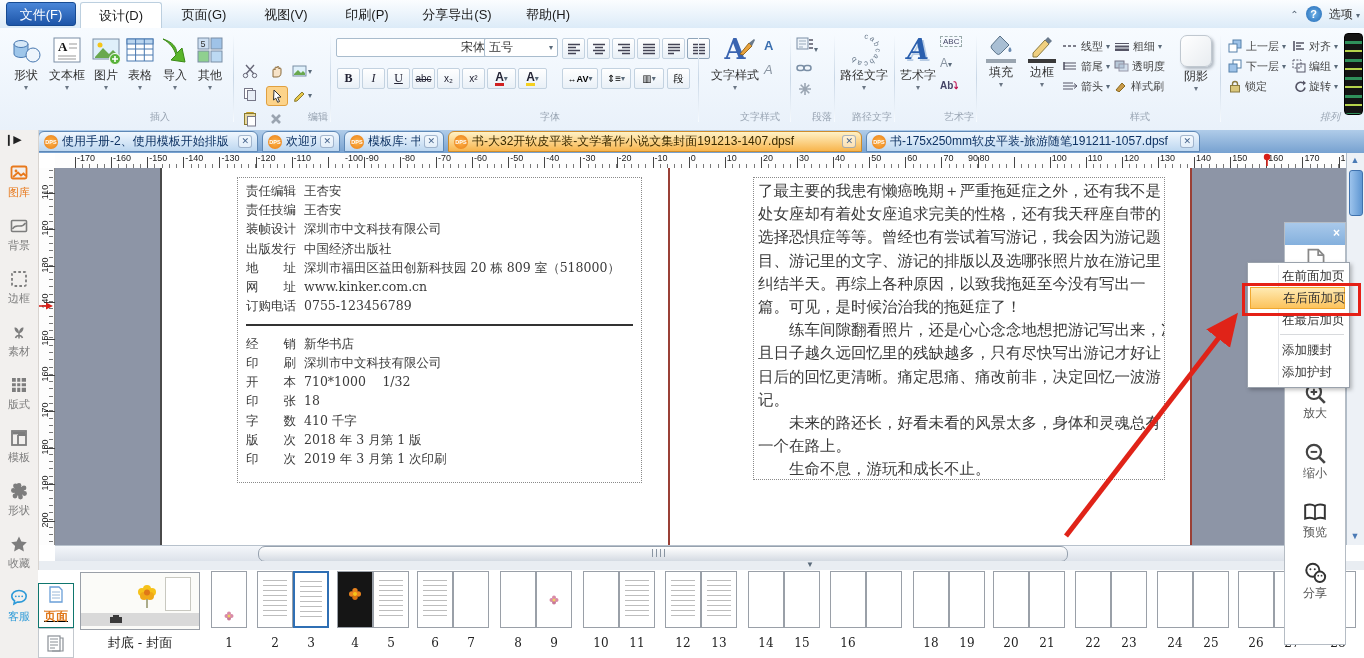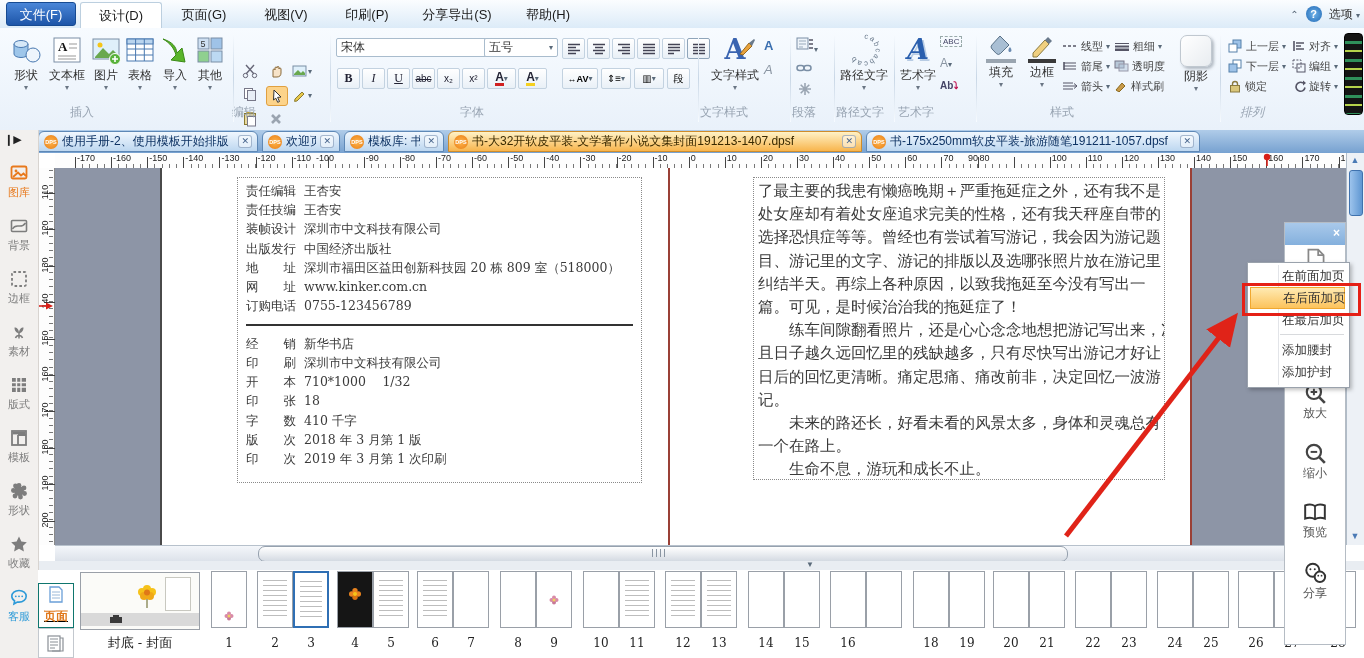--- a/index.html
+++ b/index.html
@@ -12,21 +12,21 @@
     color:#fff;font-size:13px;text-align:center;line-height:24px;border:1px solid #164a92;border-radius:3px;box-sizing:border-box;}
   .menu-tab{top:2px;height:25px;line-height:25px;font-size:13px;color:#1a1a1a;text-align:center;}
   .menu-tab.active{background:#fff;border:1px solid #bccfdf;border-bottom:none;border-radius:3px 3px 0 0;}
   #mb-right{right:4px;top:4px;height:20px;display:flex;align-items:center;gap:7px;font-size:12px;color:#333;}
   #help-ic{width:16px;height:16px;border-radius:50%;background:radial-gradient(#6fb2e8,#1f68b5);color:#fff;
     font-weight:bold;font-size:11px;text-align:center;line-height:16px;}
   .caret{font-size:8px;color:#5a6a7a;}
   
   #ribbon{left:0;top:28px;width:1364px;height:102px;background:linear-gradient(#f7fbff,#e9f1fa);border-bottom:1px solid #b9cadc;}
   .gsep{top:6px;width:1px;height:88px;background:linear-gradient(#f7fbff,#c9d7e6,#f7fbff);}
-  .glabel{top:76px;font-size:12px;color:#98a4b2;text-align:left;}
+  .glabel{top:82px;font-size:10px;color:#98a4b2;text-align:right;}
   .bigbtn{top:6px;text-align:center;font-size:12px;color:#333;}
   .bigbtn svg{display:block;margin:0 auto;}
   .bigbtn .bl{display:block;margin-top:1px;}
   .bigbtn .bc{display:block;font-size:8px;color:#6a7684;line-height:7px;}
   .smicon{width:20px;height:18px;display:flex;align-items:center;justify-content:center;}
   .combo{height:19px;background:#fff;border:1px solid #a9bccd;border-radius:2px;font-size:12px;color:#333;
     display:flex;align-items:center;padding:0 4px;box-sizing:border-box;justify-content:space-between;}
   .fbtn{width:21px;height:19px;border:1px solid #c3d2e0;border-radius:2px;background:linear-gradient(#fff,#e9f0f7);
     font-size:12px;color:#223;display:flex;align-items:center;justify-content:center;}
   .alnbtn{width:21px;height:19px;border:1px solid #c3d2e0;border-radius:2px;background:linear-gradient(#fff,#e9f0f7);
@@ -241,21 +241,21 @@
             <rect x="5.5" y="5.5" width="8" height="9.5" fill="#fff" stroke="#778"></rect>
           </svg>
         </div>
         <div class="abs smicon" style="left: 266px; top: 82px;">
           <svg width="16" height="16" viewBox="0 0 16 16">
             <path d="M4 4 L12 12 M12 4 L4 12" stroke="#9aa4b0" stroke-width="2.6"></path>
           </svg>
         </div>
       </div>
 
-    <div class="abs combo" style="left:336px;top:10px;width:158px;">
+    <div class="abs combo" style="left:336px;top:10px;width:158px;justify-content:flex-end;">
       <span>宋体</span>
         <span class="caret">▾</span>
       </div>
     <div class="abs combo" style="left:484px;top:10px;width:74px;">
       <span>五号</span>
         <span class="caret">▾</span>
       </div>
     <div class="abs" id="font-btn-row" style="left:337px;top:40px;display:flex;gap:2px;">
         <div class="fbtn">
           <span style="font-weight: bold; font-family: serif;">B</span>
@@ -565,21 +565,21 @@
       <span class="hlab" style="left: 94.2px;">-150</span>
       <div class="htick" style="left: 128.3px;"></div>
       <span class="hlab" style="left: 130.3px;">-140</span>
       <div class="htick" style="left: 164.4px;"></div>
       <span class="hlab" style="left: 166.4px;">-130</span>
       <div class="htick" style="left: 200.5px;"></div>
       <span class="hlab" style="left: 202.5px;">-120</span>
       <div class="htick" style="left: 236.6px;"></div>
       <span class="hlab" style="left: 238.6px;">-110</span>
       <div class="htick" style="left: 272.7px;"></div>
-      <span class="hlab" style="left: 261px; text-align: right;">-100</span>
+      <span class="hlab" style="left: 290px; text-align: right;">-100</span>
       <div class="htick" style="left: 308.8px;"></div>
       <span class="hlab" style="left: 310.8px;">-90</span>
       <div class="htick" style="left: 344.9px;"></div>
       <span class="hlab" style="left: 346.9px;">-80</span>
       <div class="htick" style="left: 381px;"></div>
       <span class="hlab" style="left: 383px;">-70</span>
       <div class="htick" style="left: 417.1px;"></div>
       <span class="hlab" style="left: 419.1px;">-60</span>
       <div class="htick" style="left: 453.2px;"></div>
       <span class="hlab" style="left: 455.2px;">-50</span>

